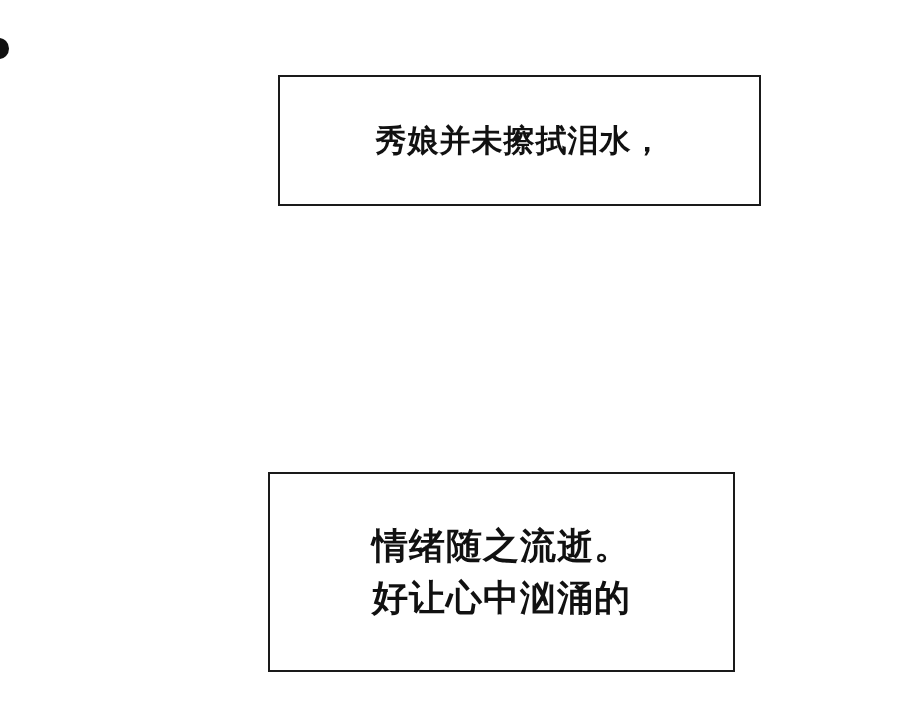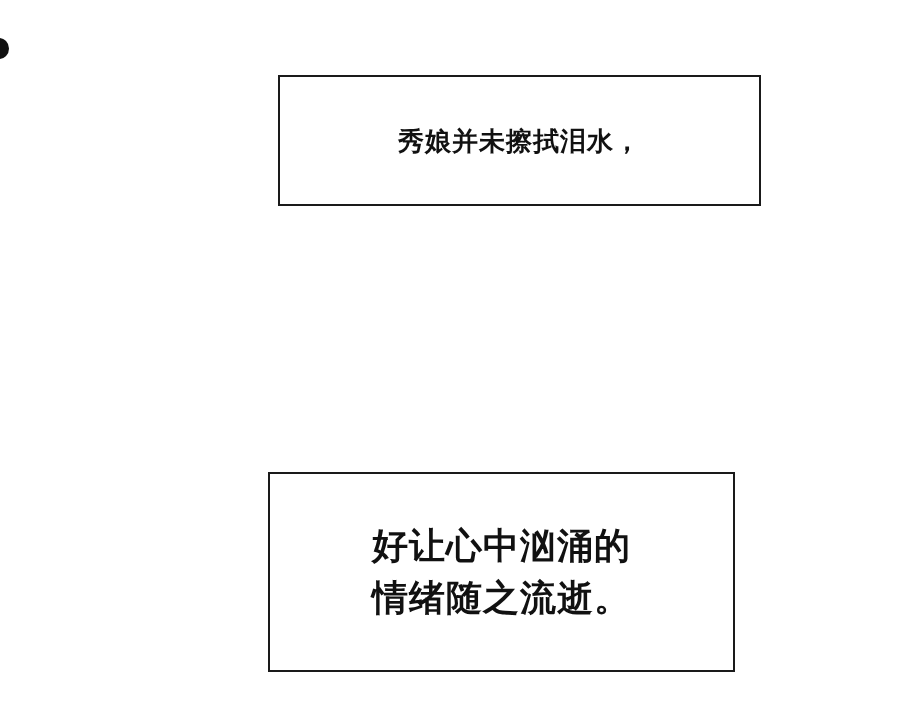--- a/index.html
+++ b/index.html
@@ -42,21 +42,21 @@
 
   .narration-box .text-block {
     text-align: left;
   }
 
   .box-top {
     left: 278px;
     top: 75px;
     width: 483px;
     height: 131px;
-    font-size: 26px;
+    font-size: 31px;
   }
   .box-top .line {
     line-height: 54px;
     white-space: nowrap;
   }
 
   .box-bottom {
     left: 268px;
     top: 472px;
     width: 467px;
@@ -76,18 +76,18 @@
   <div class="ink-dot"></div>
 
   <div class="narration-box box-top">
     <div class="text-block">
       <div class="line">秀娘并未擦拭泪水，</div>
     </div>
   </div>
 
   <div class="narration-box box-bottom">
     <div class="text-block">
+      <div class="line">情绪随之流逝。</div>
       <div class="line">好让心中汹涌的</div>
-      <div class="line">情绪随之流逝。</div>
     </div>
   </div>
 
 </div>
 
 </body></html>

